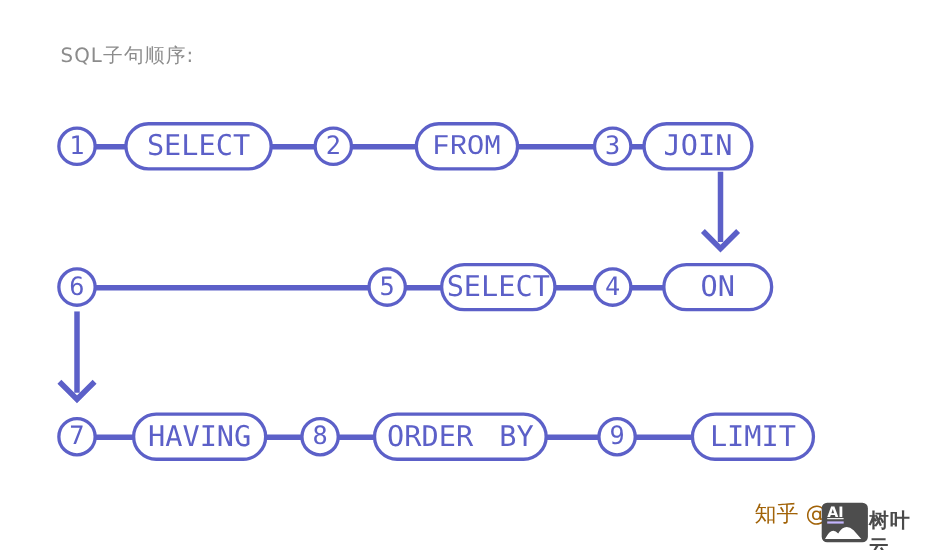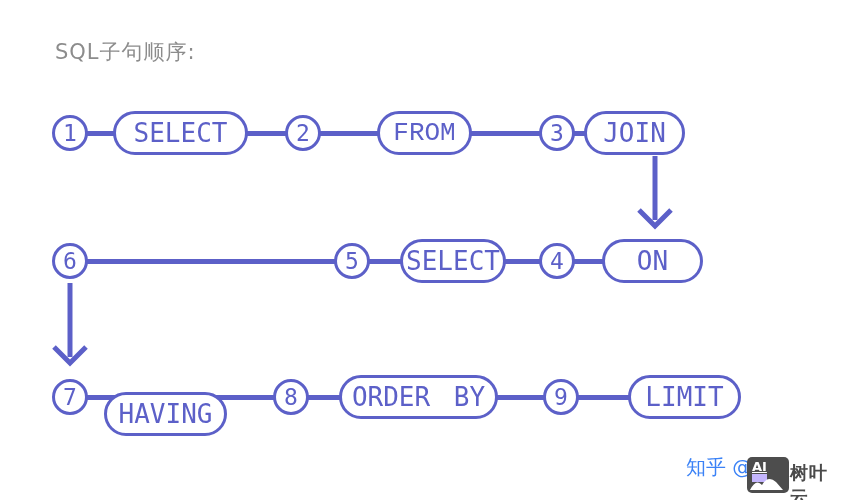--- a/index.html
+++ b/index.html
@@ -8,21 +8,21 @@
     background: #ffffff;
     position: relative;
     overflow: hidden;
     font-family: "DejaVu Sans Mono", "Liberation Mono", monospace;
   }
   .stage { position: absolute; inset: 0; }
 
   .page-title {
     position: absolute; left: 55px; top: 38px;
     font-family: "DejaVu Sans", "Liberation Sans", sans-serif;
-    font-size: 21px; color: #8c8c8c; letter-spacing: 1px;
+    font-size: 18px; color: #8c8c8c; letter-spacing: 1px;
   }
 
   .hline {
     position: absolute; height: 5px; background: #5c60c8; border-radius: 2px;
   }
 
   .node {
     position: absolute; box-sizing: border-box;
     border: 3px solid #5c60c8; background: #ffffff; color: #5c60c8;
     display: flex; align-items: center; justify-content: center;
@@ -35,32 +35,32 @@
     height: 44px; border-radius: 22px;
     font-size: 26px; letter-spacing: 0px; word-spacing: 8px;
   }
 
   .arrow { position: absolute; }
   .arrow path { stroke: #5c60c8; stroke-width: 5; fill: none; }
 
   .wm-zhihu {
     position: absolute; left: 686px; top: 454px;
     font-family: "DejaVu Sans", "Liberation Sans", sans-serif;
-    font-size: 20px; color: #3b82f6; text-align: right;
+    font-size: 20px; color: #a16207; text-align: right;
   }
   .wm-badge {
     position: absolute; left: 747px; top: 457px;
     width: 42px; height: 36px; background: #4d4d4d; border-radius: 5px;
     overflow: hidden;
   }
   .wm-badge-ai {
     position: absolute; left: 5px; top: 2px;
     font-family: "DejaVu Sans", "Liberation Sans", sans-serif;
     font-size: 13px; font-weight: bold; color: #ffffff;
-    border-bottom: 8px solid #c4b5fd; line-height: 15px; text-decoration: underline;
+    border-bottom: 2px solid #c4b5fd; line-height: 15px; text-decoration: underline;
   }
   .wm-badge-mountain { position: absolute; left: 2px; bottom: 2px; }
   .wm-brand {
     position: absolute; left: 790px; top: 461px;
     font-family: "DejaVu Sans", "Liberation Sans", sans-serif;
     font-size: 18px; font-weight: bold; color: #4a4a4a; letter-spacing: 1px;
   }
 </style>
 </head>
 <body>
@@ -89,21 +89,21 @@
   <div class="node circle" style="left:539px; top:115px;">3</div>
   <div class="node pill" style="left:584px; top:111px; width:101px;text-align:center;">JOIN</div>
 
   <div class="node circle" style="left:52px;  top:243px;">6</div>
   <div class="node circle" style="left:334px; top:243px;">5</div>
   <div class="node pill" style="left:400px; top:239px; width:106px;">SELECT</div>
   <div class="node circle" style="left:539px; top:243px;">4</div>
   <div class="node pill" style="left:602px; top:239px; width:101px;text-align:right;">ON</div>
 
   <div class="node circle" style="left:52px;  top:379px;">7</div>
-  <div class="node pill" style="left:104px; top:375px; width:123px;margin-top:17px;">HAVING</div>
+  <div class="node pill" style="left:120px; top:375px; width:123px;">HAVING</div>
   <div class="node circle" style="left:273px; top:379px;">8</div>
   <div class="node pill" style="left:339px; top:375px; width:159px;">ORDER BY</div>
   <div class="node circle" style="left:543px; top:379px;">9</div>
   <div class="node pill" style="left:628px; top:375px; width:113px;">LIMIT</div>
 
   <div class="wm-zhihu">知乎 @</div>
   <div class="wm-badge">
     <span class="wm-badge-ai">AI</span>
     <svg class="wm-badge-mountain" width="38" height="17" viewBox="0 0 38 17">
       <path d="M1 16 Q7 4 13 11 Q19 1 27 8 L34 16 Z" fill="#ffffff"></path>

